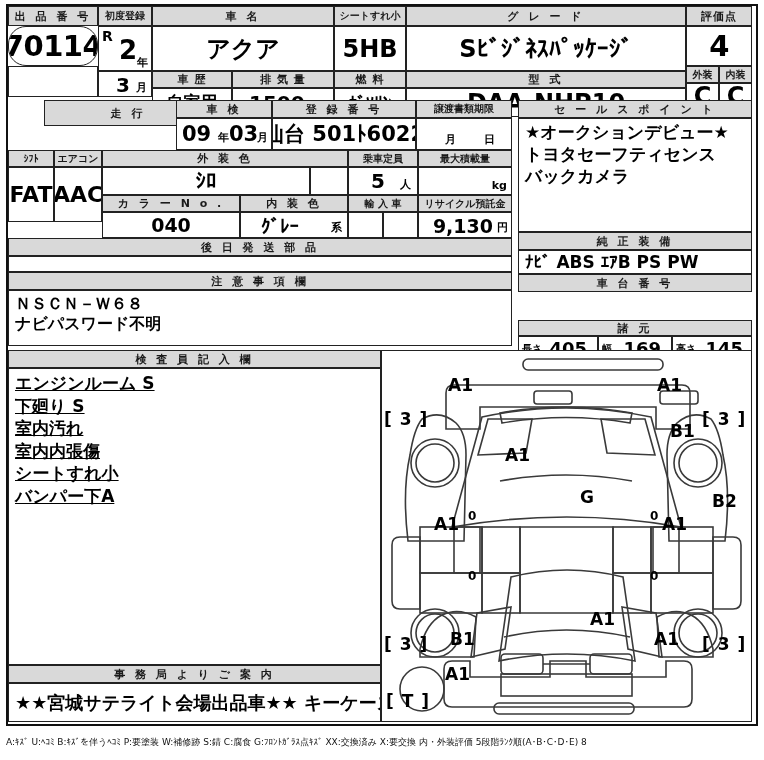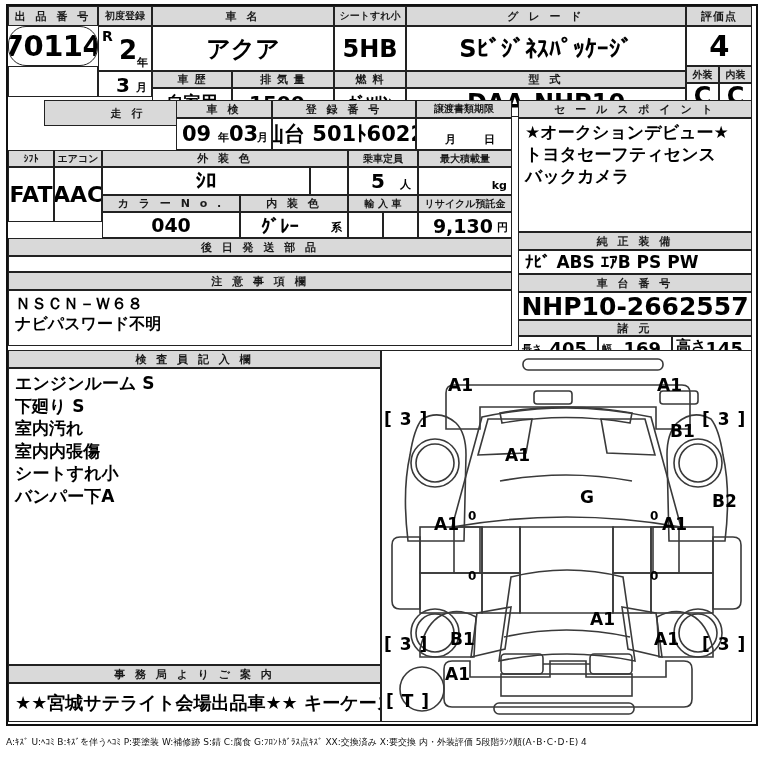--- a/index.html
+++ b/index.html
@@ -204,37 +204,36 @@
 トヨタセーフティセンス
 バックカメラ</div>
   <div class="c hdr" style="left:518px; top:232px; width:234px; height:18px;">純 正 装 備</div>
   <div class="c val left" style="left:518px; top:250px; width:234px; height:24px; font-size:17px;">ﾅﾋﾞ  ABS  ｴｱB  PS  PW</div>
 
   <div class="c hdr" style="left:8px; top:272px; width:504px; height:18px;">注 意 事 項 欄</div>
   <div class="c textbox" style="left:8px; top:290px; width:504px; height:56px; font-size:16px;">ＮＳＣＮ－Ｗ６８
 ナビパスワード不明</div>
 
   <div class="c hdr" style="left:518px; top:274px; width:234px; height:18px;">車 台 番 号</div>
-  <div class="c val" style="left:518px; top:292px; width:234px; height:28px; font-size:25px;">NHP10-2662557</div>
   <div class="c hdr" style="left:518px; top:320px; width:234px; height:16px;">諸 元</div>
   <div class="c" style="left:518px; top:336px; width:80px; height:24px;">
     <span style="position:absolute;left:3px;bottom:3px;font-size:10px;font-weight:700;">長さ</span>
     <span style="position:absolute;right:10px;top:1px;font-size:18px;font-weight:700;">405</span>
   </div>
   <div class="c" style="left:598px; top:336px; width:74px; height:24px;">
     <span style="position:absolute;left:3px;bottom:3px;font-size:10px;font-weight:700;">幅</span>
     <span style="position:absolute;right:10px;top:1px;font-size:18px;font-weight:700;">169</span>
   </div>
   <div class="c" style="left:672px; top:336px; width:80px; height:24px;">
-    <span style="position:absolute;left:3px;bottom:3px;font-size:15px;font-weight:700;">高さ</span>
+    <span style="position:absolute;left:3px;bottom:3px;font-size:10px;font-weight:700;">高さ</span>
     <span style="position:absolute;right:8px;top:1px;font-size:18px;font-weight:700;">145</span>
   </div>
 
   <div class="c hdr" style="left:8px; top:350px; width:373px; height:18px;">検 査 員 記 入 欄</div>
-  <div class="c textbox" style="left:8px; top:368px; width:373px; height:297px; font-size:17px; line-height:1.33;">エンジンルーム S
+  <div class="c textbox" style="left:8px; top:368px; width:373px; height:297px; font-size:17px; line-height:1.33;text-decoration:underline;">エンジンルーム S
 下廻り S
 室内汚れ
 室内内張傷
 シートすれ小
 バンパー下A</div>
 
   <div class="c hdr" style="left:8px; top:665px; width:373px; height:18px;">事 務 局 よ り ご 案 内</div>
   <div class="c val left" style="left:8px; top:683px; width:373px; height:39px; font-size:18px;">★★宮城サテライト会場出品車★★ キーケース</div>
 
   <div class="diagram">
@@ -322,14 +321,14 @@
         <div class="dmg" style="left: 208px; top: 258px;">A1</div>
         <div class="dmg" style="left: 68px; top: 278px;">B1</div>
         <div class="dmg" style="left: 272px; top: 278px;">A1</div>
         <div class="dmg brk" style="left: 2px; top: 283px;">[ 3 ]</div>
         <div class="dmg brk" style="left: 320px; top: 283px;">[ 3 ]</div>
         <div class="dmg" style="left: 63px; top: 313px;">A1</div>
         <div class="dmg brk" style="left: 4px; top: 340px;">[ T ]</div>
       </div>
   </div>
 
-  <div class="legend">A:ｷｽﾞ  U:ﾍｺﾐ  B:ｷｽﾞを伴うﾍｺﾐ  P:要塗装  W:補修跡  S:錆  C:腐食  G:ﾌﾛﾝﾄｶﾞﾗｽ点ｷｽﾞ  XX:交換済み  X:要交換   内・外装評価  5段階ﾗﾝｸ順(A･B･C･D･E)  4</div>
+  <div class="legend">A:ｷｽﾞ  U:ﾍｺﾐ  B:ｷｽﾞを伴うﾍｺﾐ  P:要塗装  W:補修跡  S:錆  C:腐食  G:ﾌﾛﾝﾄｶﾞﾗｽ点ｷｽﾞ  XX:交換済み  X:要交換   内・外装評価  5段階ﾗﾝｸ順(A･B･C･D･E)  8</div>
 </div>
 
 </body></html>

